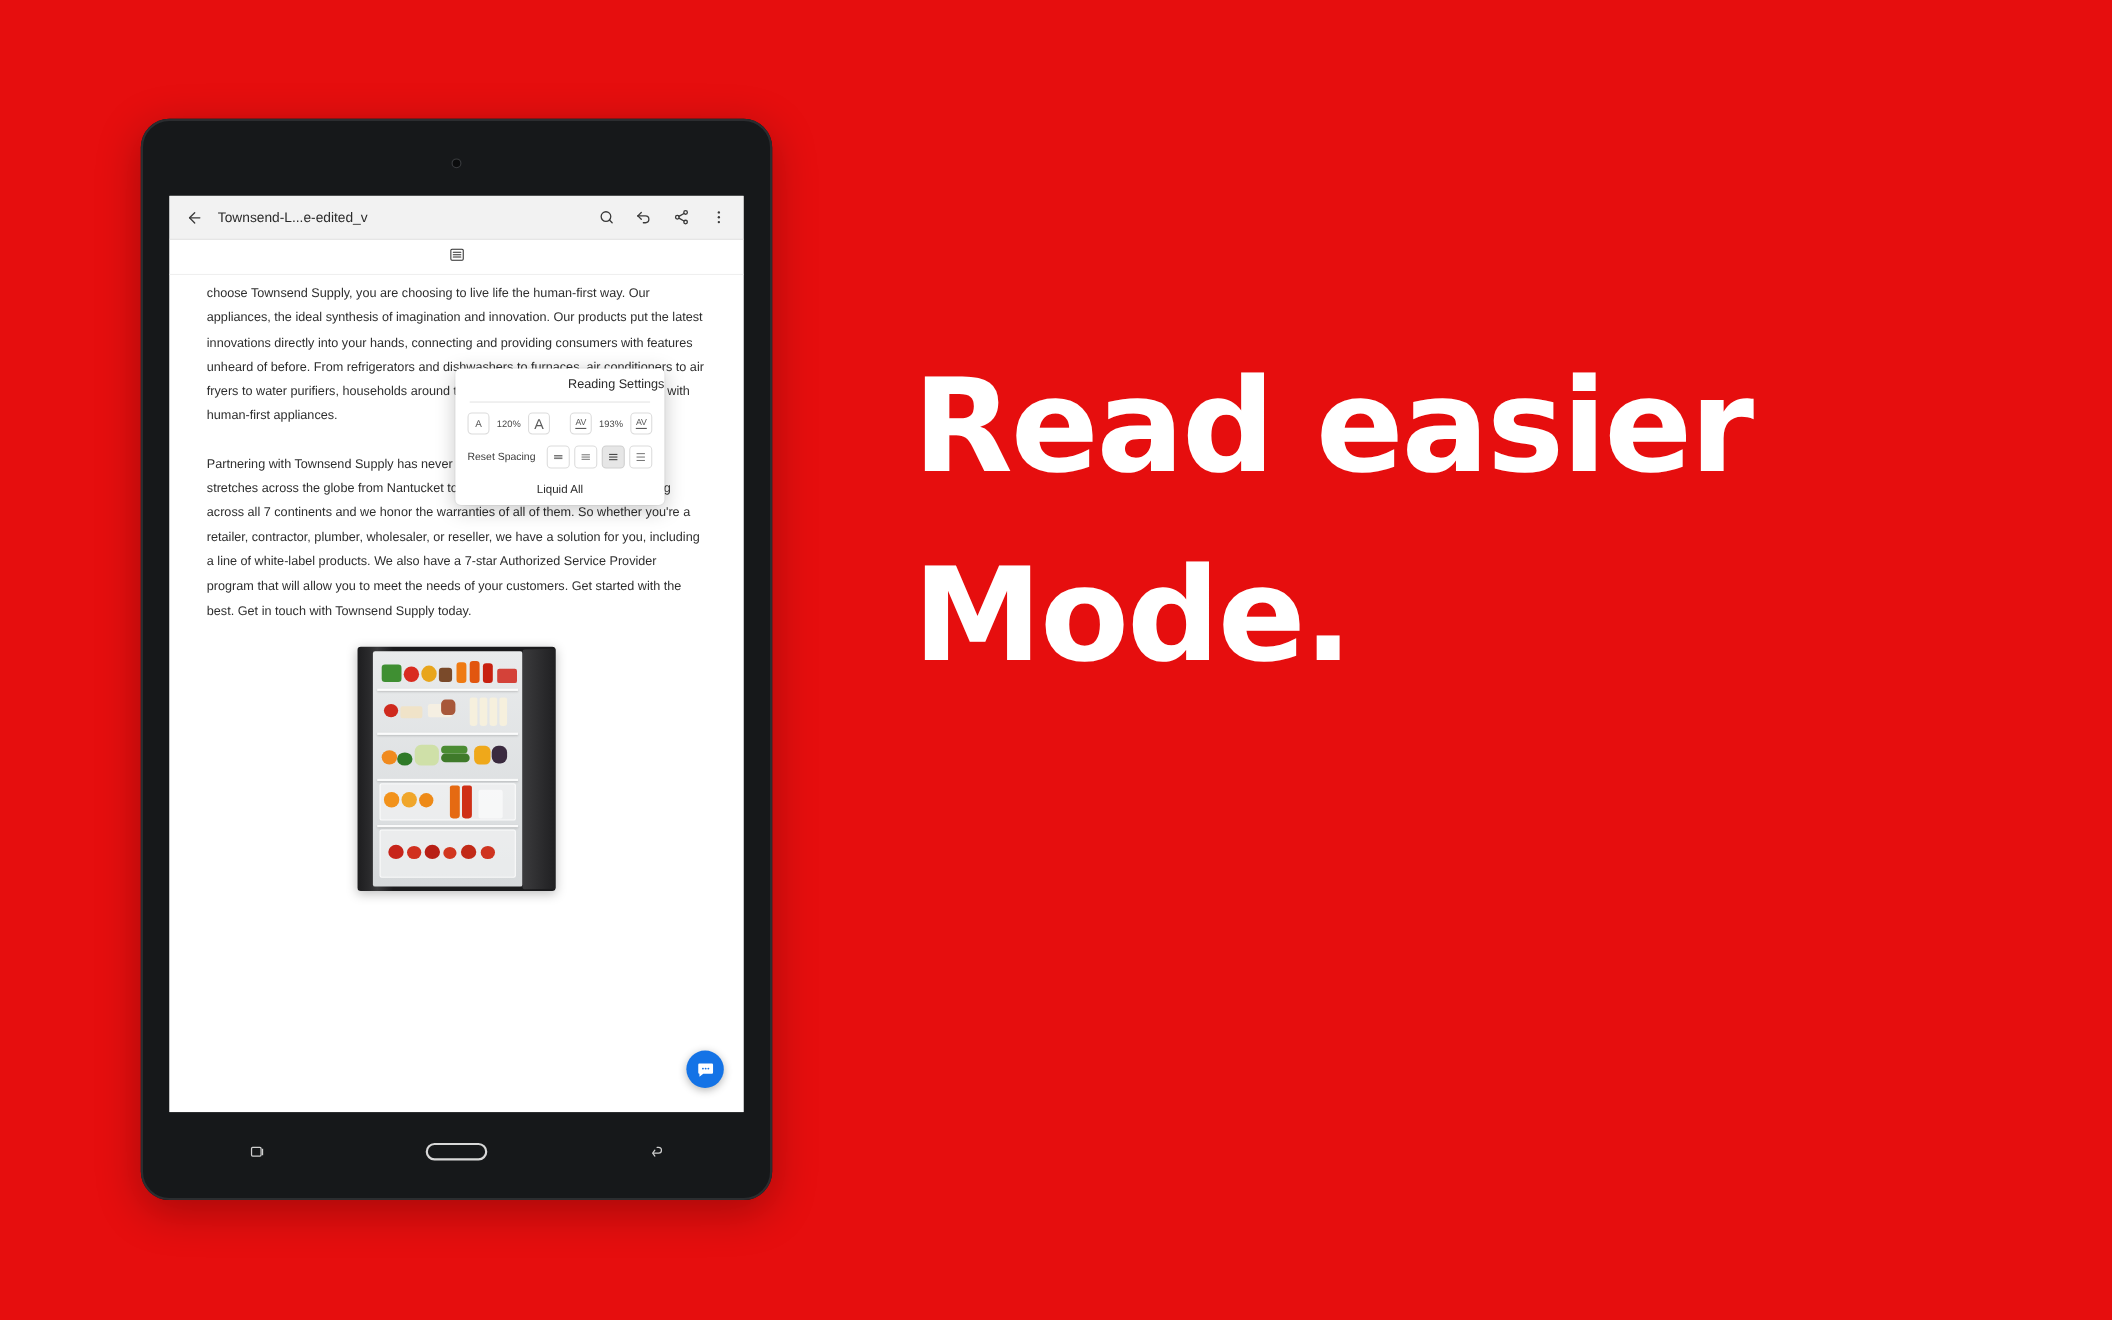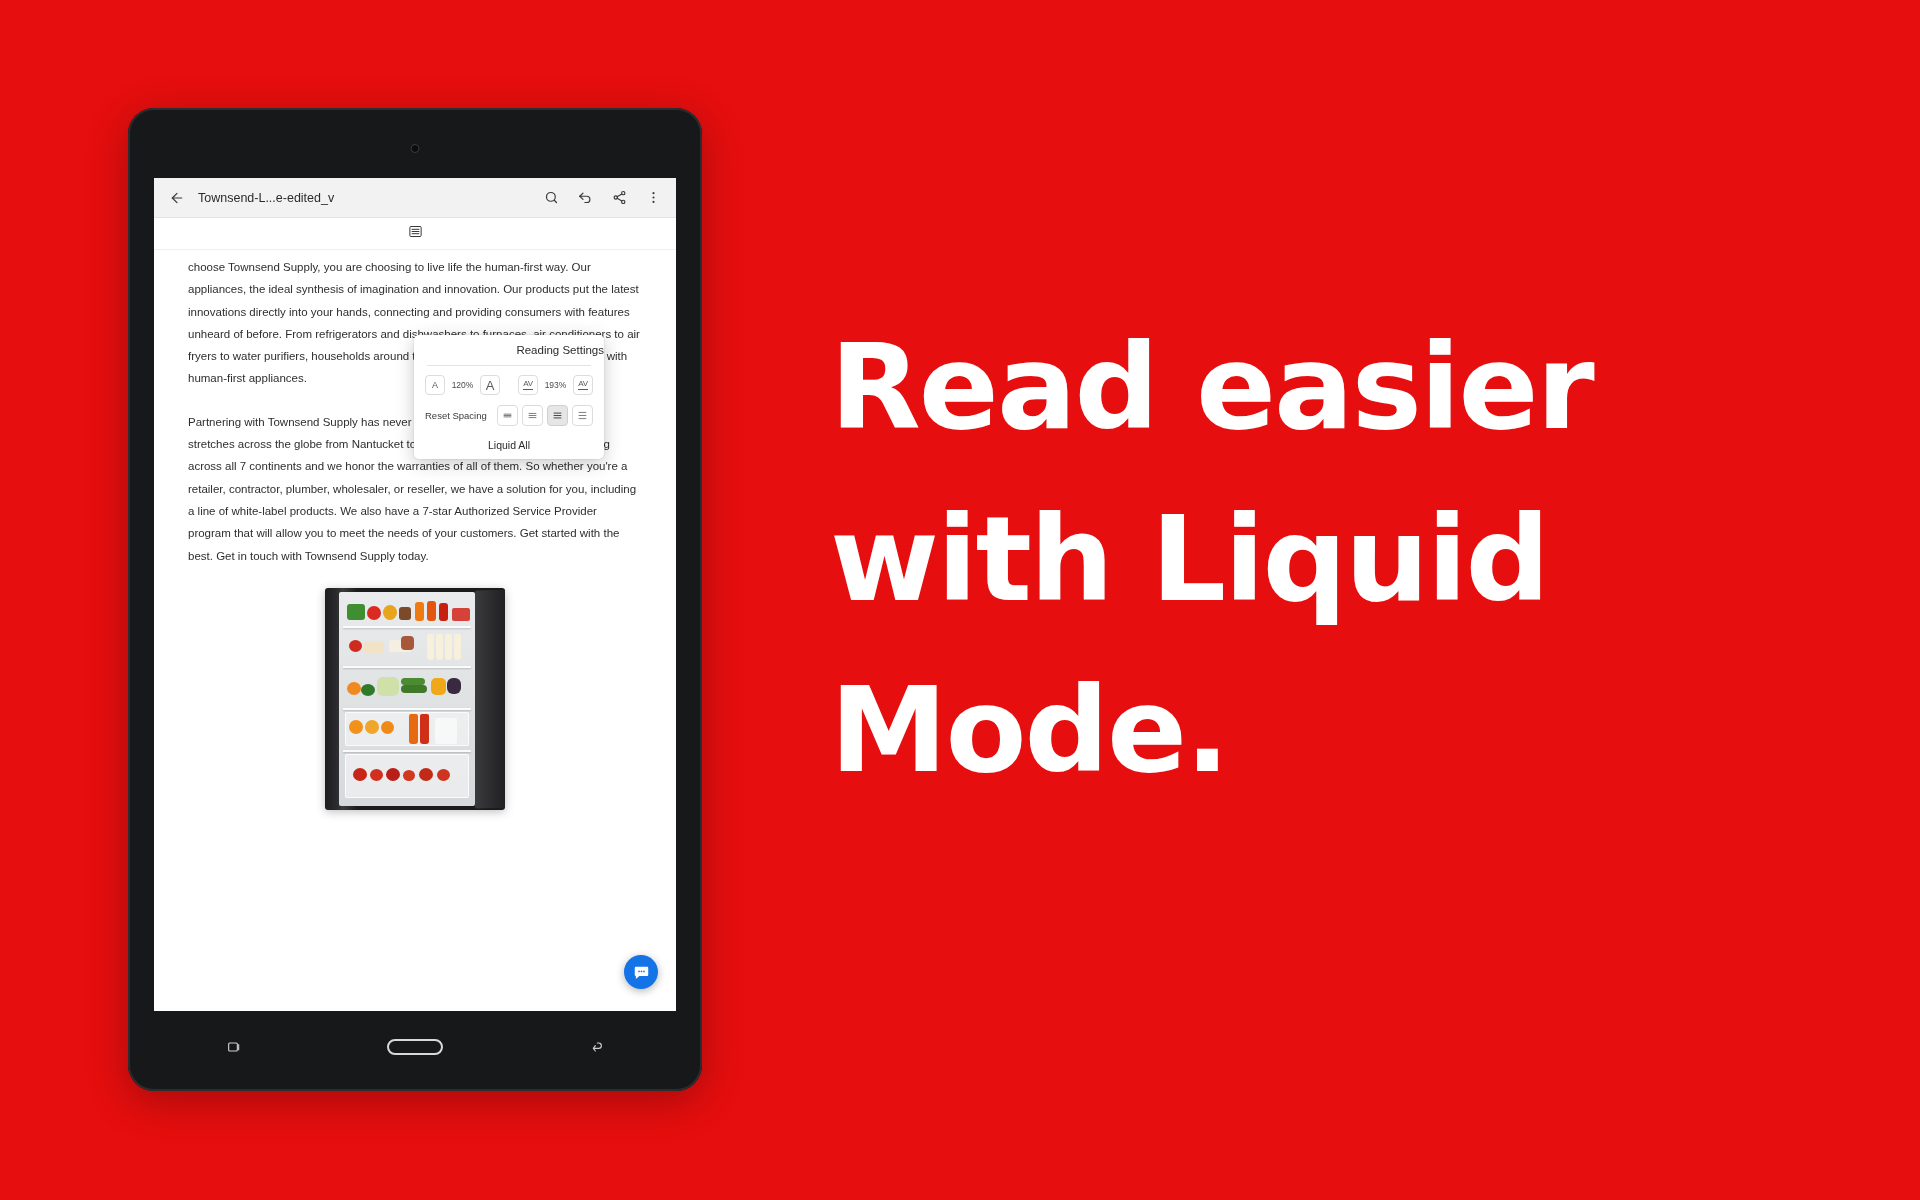--- a/index.html
+++ b/index.html
@@ -244,21 +244,20 @@
     width:56px; height:16px;
     border:2px solid #d8d8d8;
     border-radius:9px;
   }
 </style>
 </head>
 <body>
 
 <div class="headline">
   <span class="hl-line">Read easier</span>
-  <span class="hl-line">with Liquid</span>
   <span class="hl-line">Mode.</span>
 </div>
 
 <div class="device">
   <div class="device-bezel-inner"></div>
   <div class="camera"></div>
 
   <div class="screen">
 
     <div class="app-toolbar">

